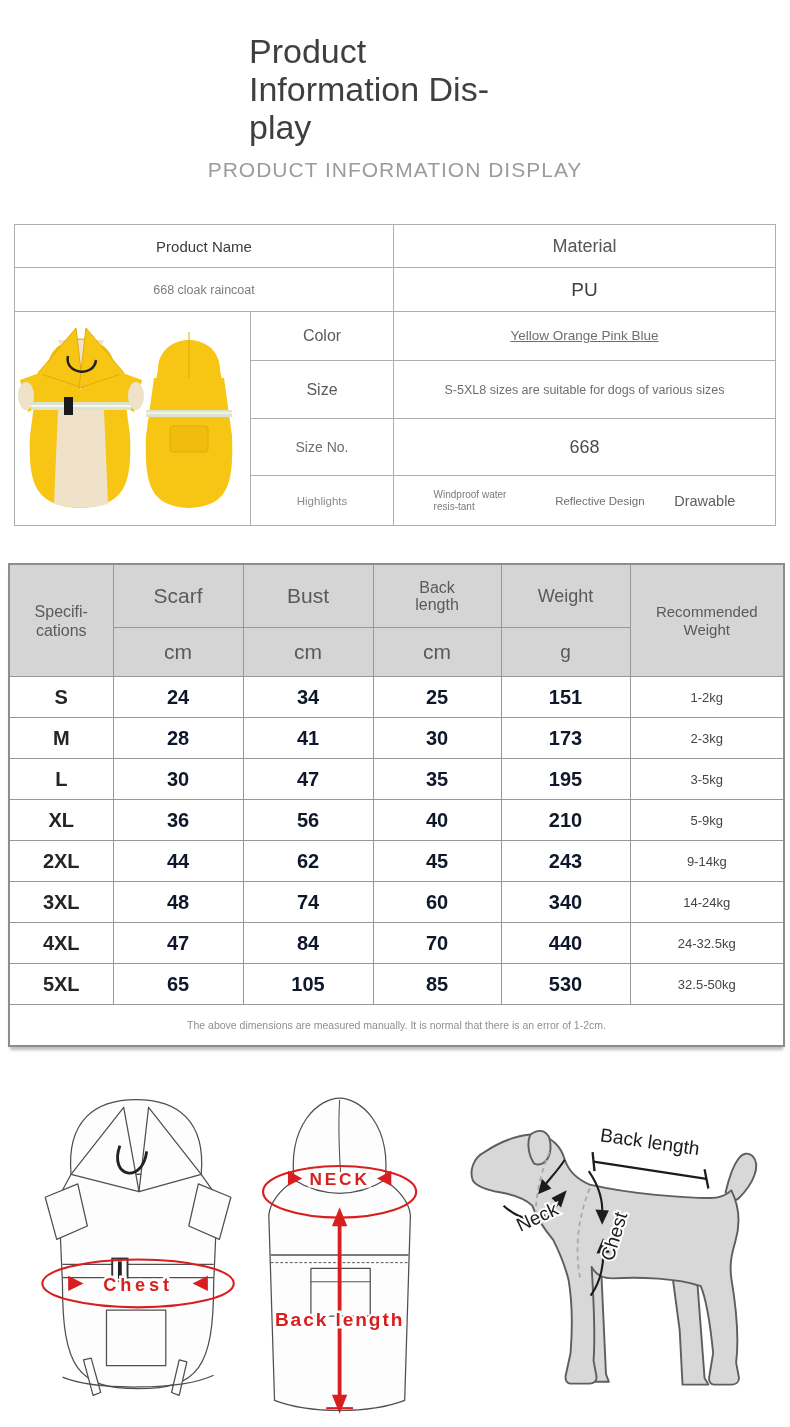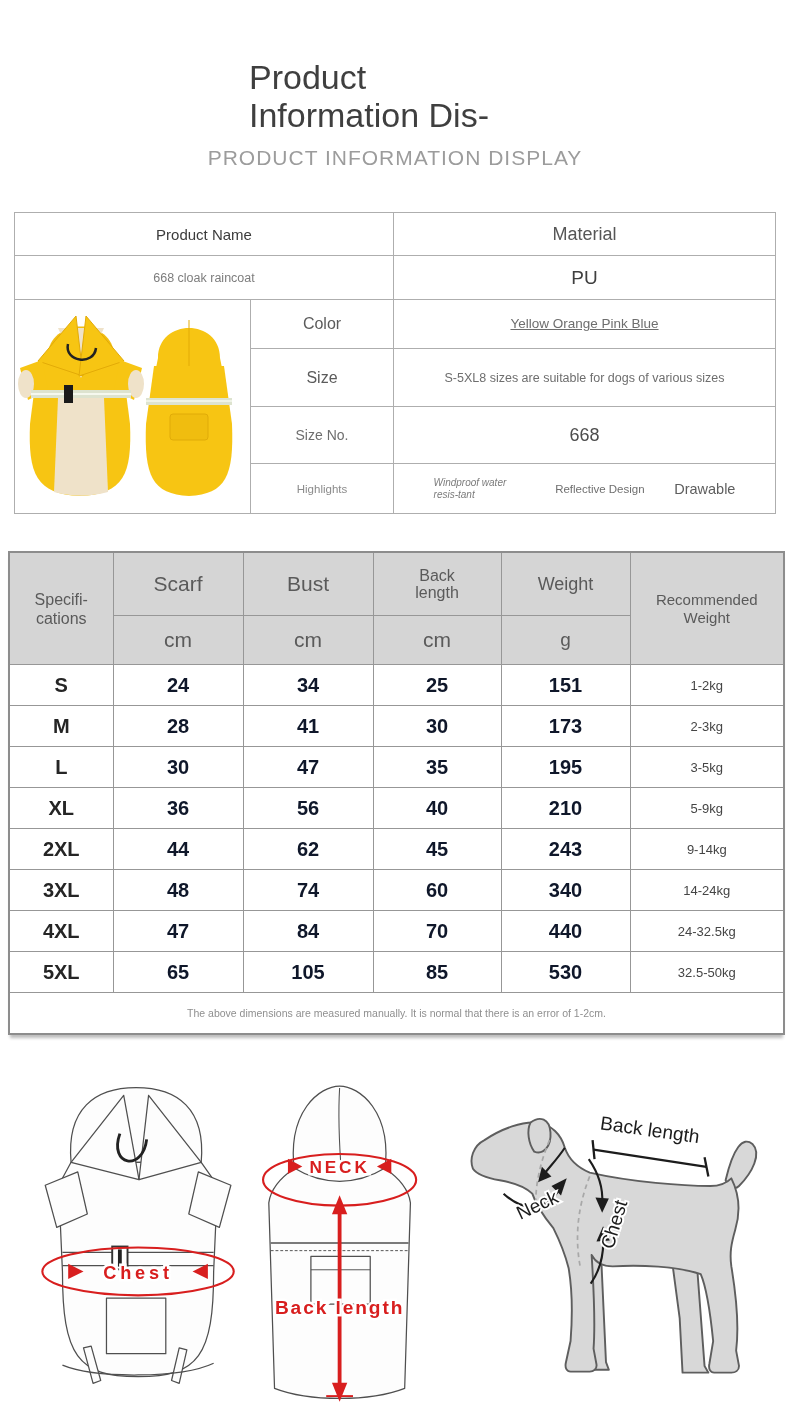--- a/index.html
+++ b/index.html
@@ -2,21 +2,21 @@
 <html><head>
 <meta charset="utf-8">
 <style>
   html,body{margin:0;padding:0;}
   body{
     width:790px;height:1427px;background:#ffffff;overflow:hidden;
     font-family:"Liberation Sans","DejaVu Sans",sans-serif;
     -webkit-font-smoothing:antialiased;
   }
   
-  .title-block{padding-top:58px;width:292px;margin:0 auto;}
+  .title-block{padding-top:32px;width:292px;margin:0 auto;}
   .title-line{display:block;font-size:34px;line-height:38px;color:#3f3f3f;font-weight:400;}
   .subtitle{margin-top:12px;text-align:center;font-size:21px;color:#9c9c9c;letter-spacing:1px;font-weight:400;}
 
   
   table{border-collapse:collapse;table-layout:fixed;}
   .info-table{margin:42px 0 0 14px;width:761px;}
   .info-table td{border:1px solid #aeaeae;text-align:center;vertical-align:middle;padding:0;margin-left:29px;}
   .c-img{width:236px;}
   .c-label{width:143px;}
   .c-value{width:382px;}
@@ -24,21 +24,21 @@
   .mat-label{font-size:18px;color:#565656;}
   .pn-value{font-size:12.5px;color:#7d7d7d;}
   .mat-value{font-size:19px;color:#3f3f3f;}
   .lbl-color,.lbl-size{font-size:16px;color:#5b5b5b;}
   .lbl-item{font-size:14px;color:#6e6e6e;}
   .lbl-high{font-size:11.5px;color:#8b8b8b;}
   .val-color{font-size:13.5px;color:#6e6e6e;text-decoration:underline;}
   .val-size{font-size:12.5px;color:#6e6e6e;}
   .val-item{font-size:18px;color:#4c4c4c;}
   .highlights-wrap{display:flex;align-items:center;justify-content:space-evenly;padding:0 10px;}
-  .hl-1{font-size:10px;color:#7b7b7b;width:92px;text-align:left;line-height:1.2;font-style:italic;}
+  .hl-1{font-size:10px;color:#7b7b7b;width:92px;text-align:left;line-height:1.2;}
   .hl-2{font-size:11.5px;color:#6f6f6f;}
   .hl-3{font-size:14.5px;color:#5e5e5e;text-align:center;}
   .photo-cell{padding:0;}
 
   
   .size-table{margin:37px 0 0 8px;width:775px;border:2px solid #8d8d8d;box-shadow:0 5px 3px -2px #bdbdbd;}
   .size-table th,.size-table td{border:1px solid #979797;text-align:center;vertical-align:middle;padding:0;}
   .size-table th{background:#d5d5d5;color:#5a5a5a;font-weight:400;}
   .th-name{height:62px;font-size:21px;}
   .th-back{font-size:16px;line-height:17px;}
@@ -60,20 +60,21 @@
   .sk-dog{margin-left:12px;margin-top:22px;}
   svg text{font-family:"Liberation Sans","DejaVu Sans",sans-serif;}
   .red-label{font-weight:700;paint-order:stroke;stroke:#ffffff;stroke-width:5px;}
   .dog-label{font-weight:400;paint-order:stroke;stroke:#ffffff;stroke-width:4px;}
 </style>
 </head>
 <body>
 
 <div class="title-block">
   <span class="title-line">Product Information Dis-</span>
+  <span class="title-line">play</span>
 </div>
 <div class="subtitle">PRODUCT INFORMATION DISPLAY</div>
 
 <table class="info-table">
   <colgroup>
       <col class="c-img">
       <col class="c-label">
       <col class="c-value">
     </colgroup>
   <tbody>

